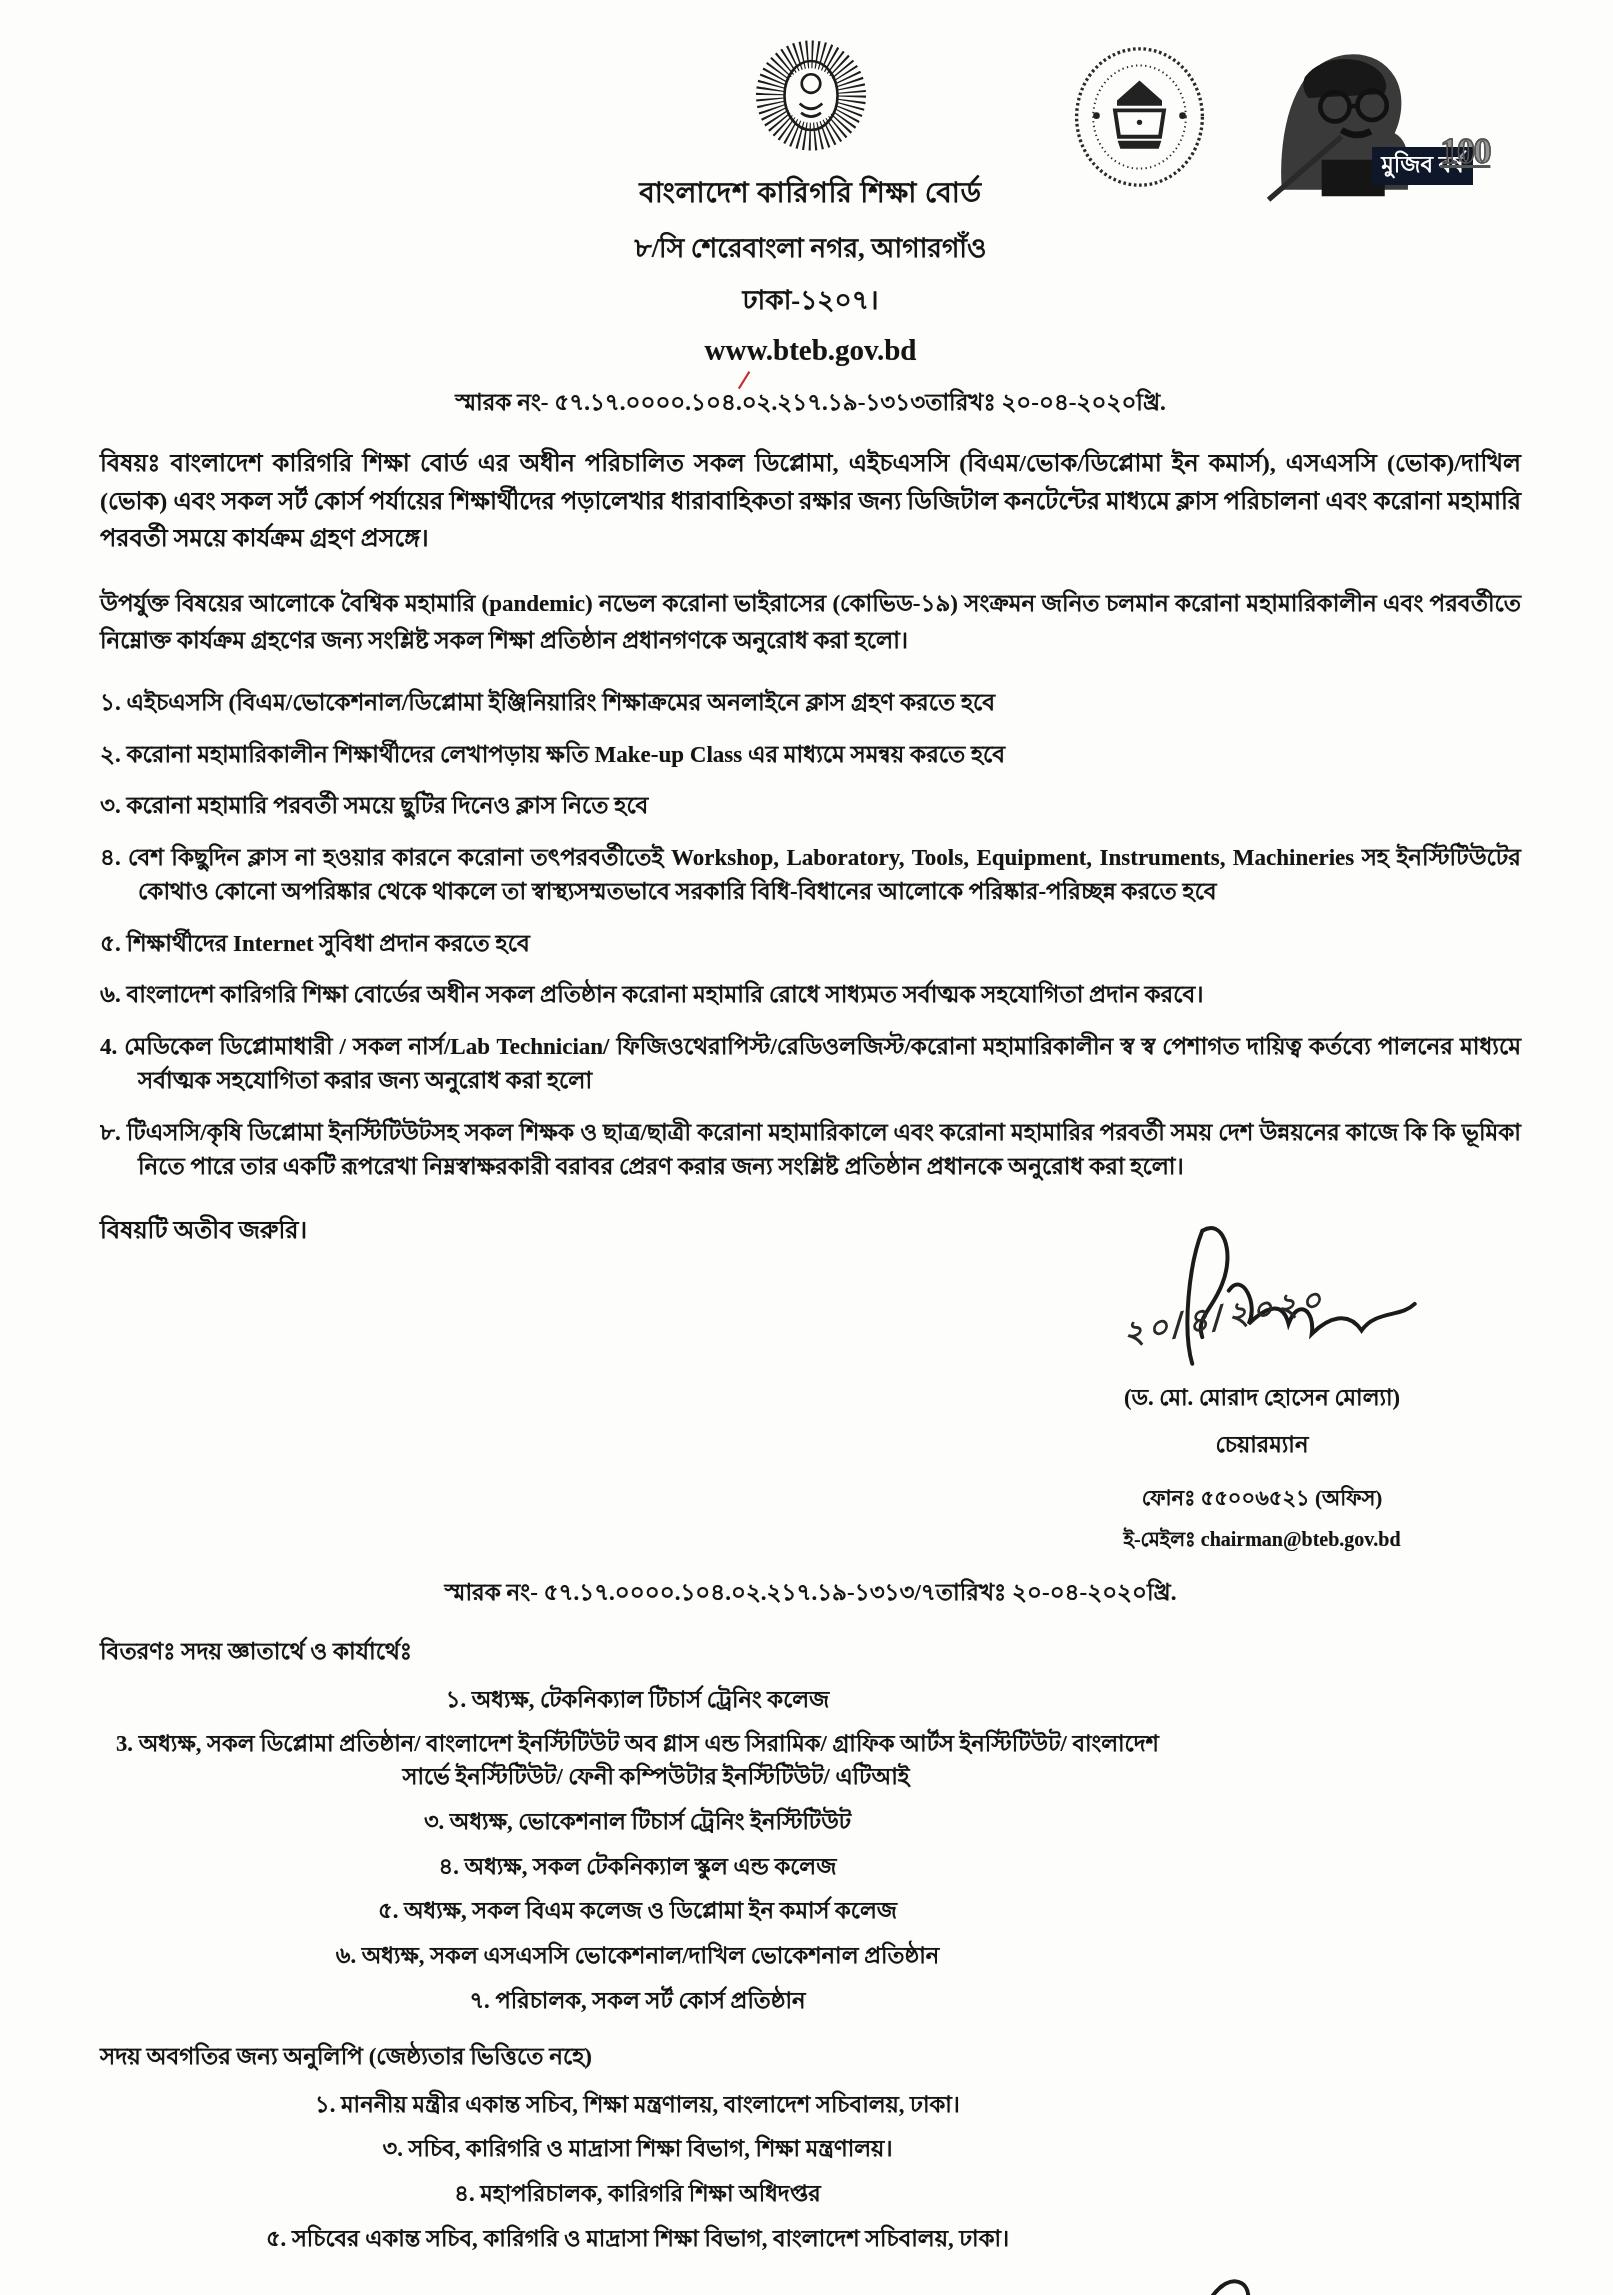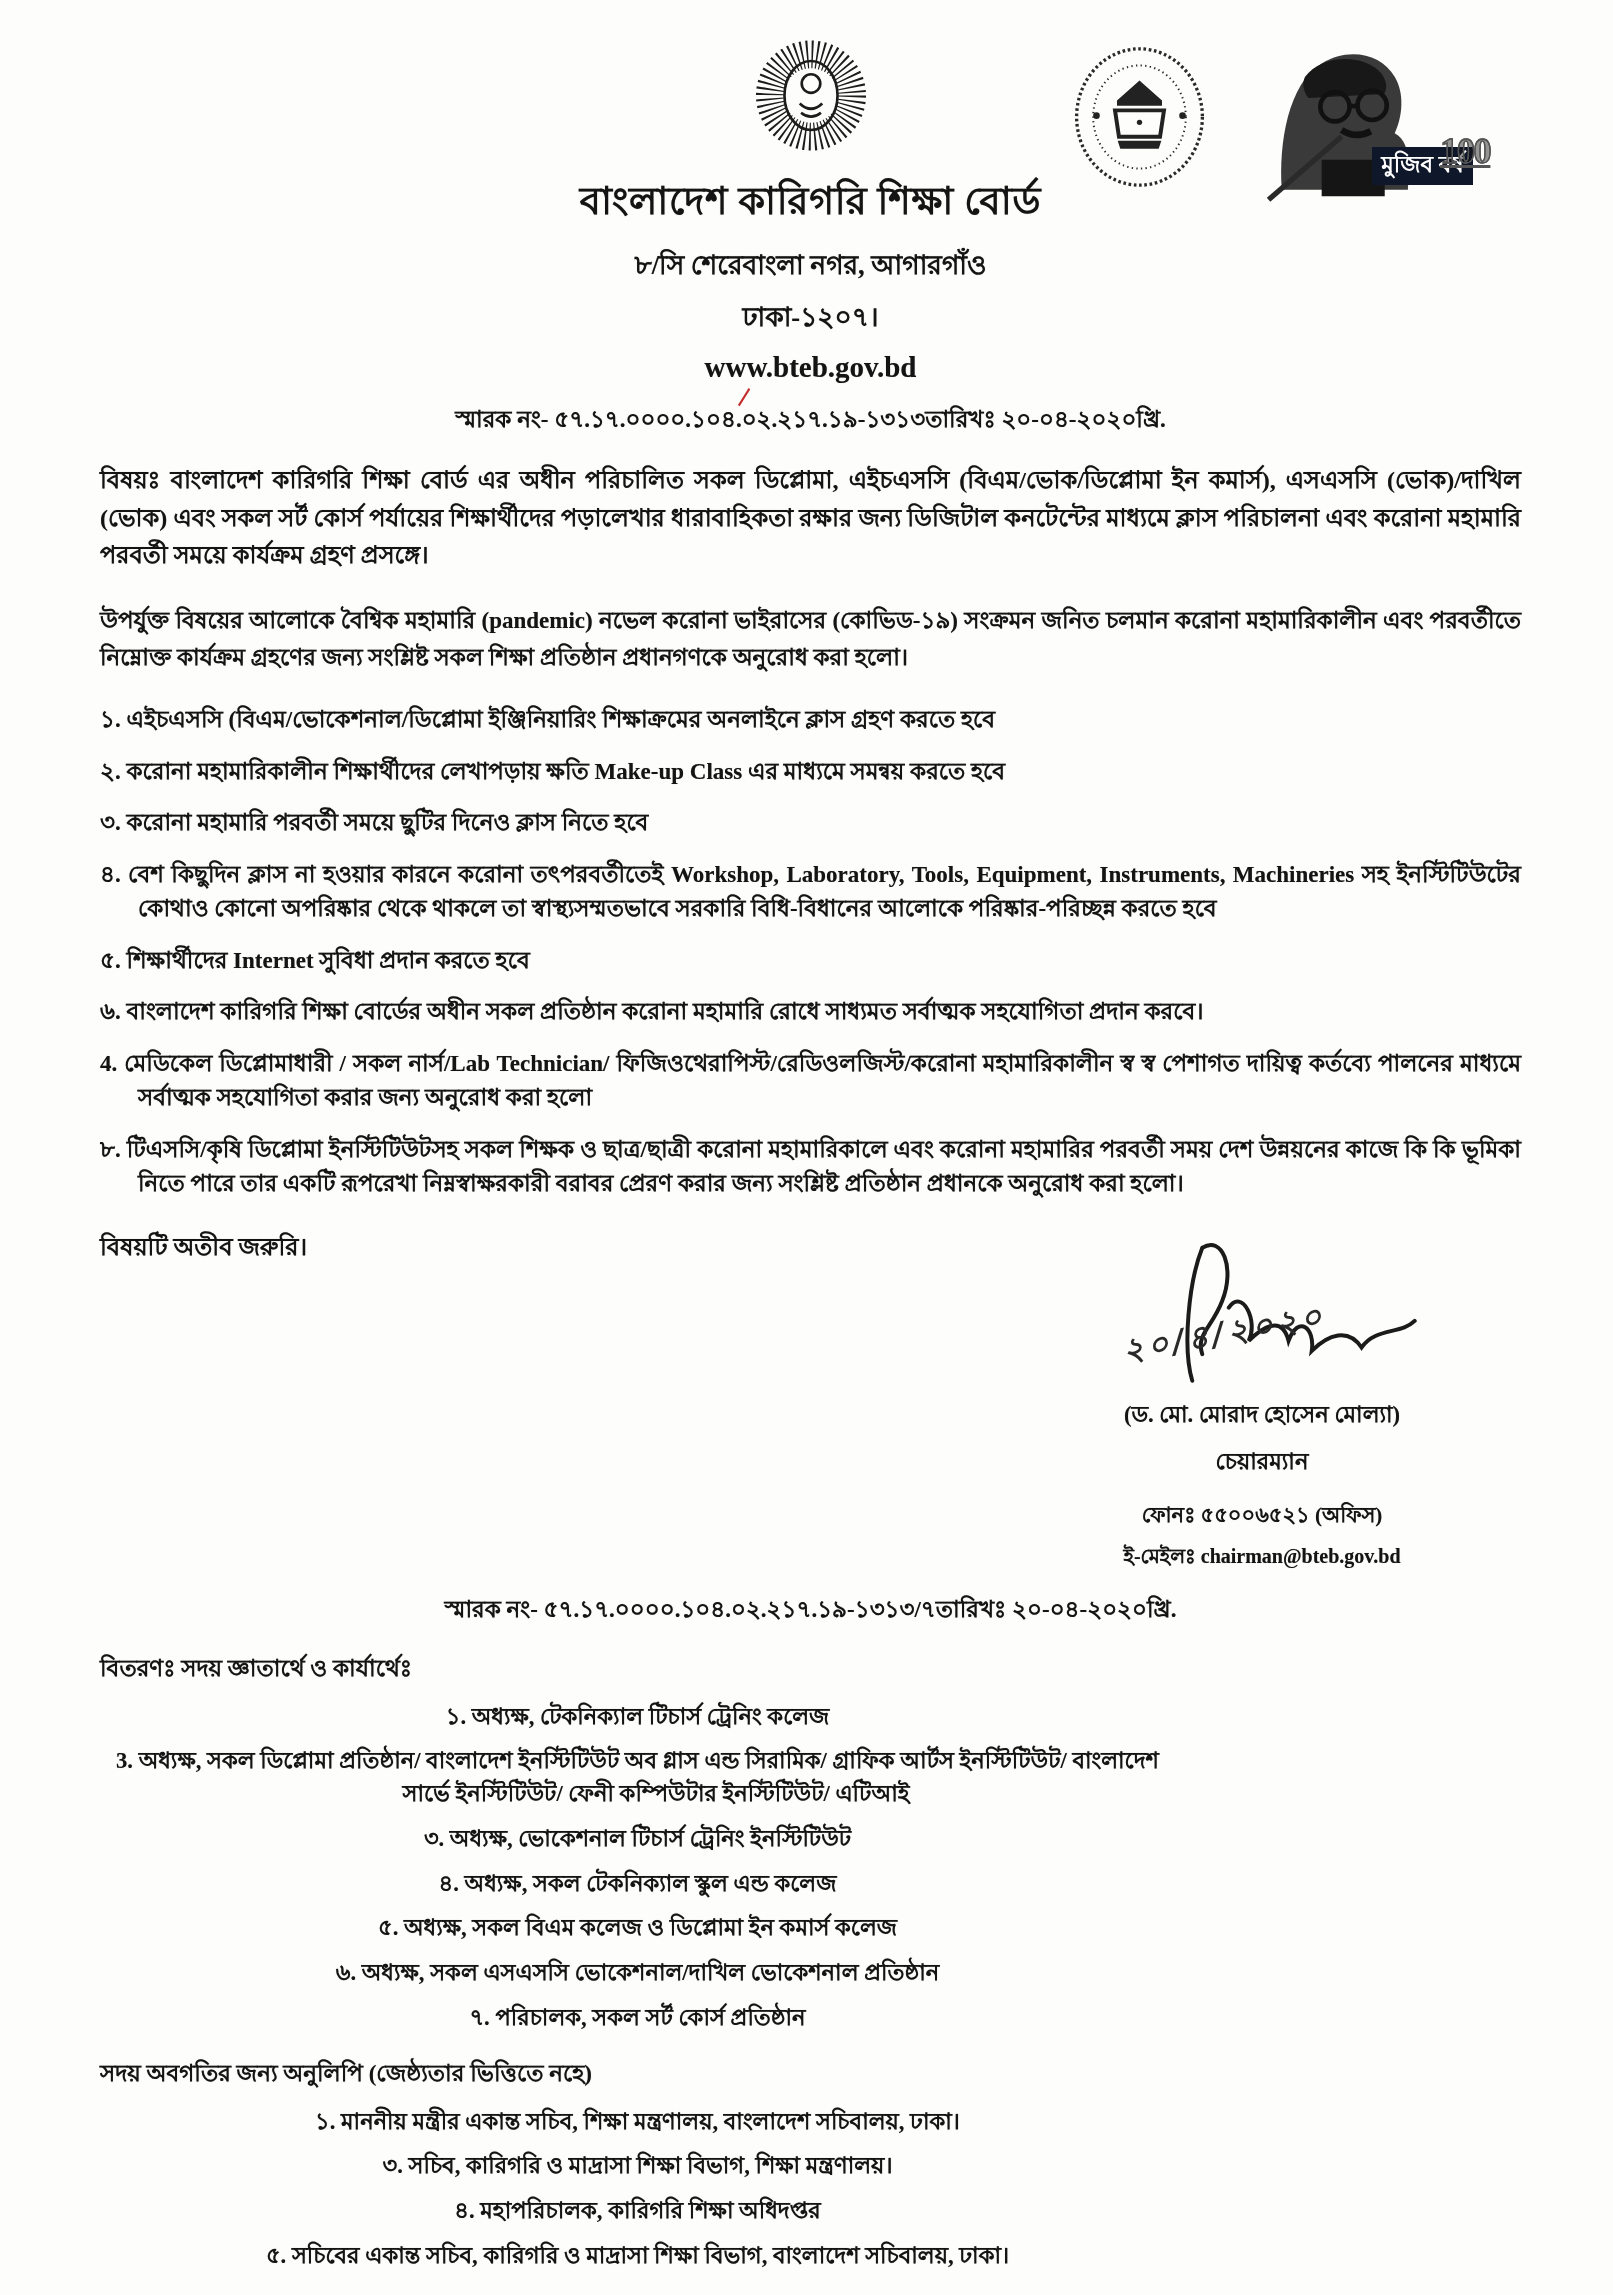--- a/index.html
+++ b/index.html
@@ -11,21 +11,21 @@
     background:#fdfdfb;
     color:#141414;
     font-family:"Liberation Serif","DejaVu Sans",serif;
     box-sizing:border-box;
     padding:24px 93px 40px 100px;
     text-shadow:0 0 0.7px rgba(20,20,20,.45);
   }
   
   .letterhead{position:relative;text-align:center;min-height:312px;}
   .emblem{display:inline-block;margin-top:5.3px;}
-  .org-title{font-size:38px;font-weight:700;letter-spacing:0.7px;margin-top:6.6px;}
+  .org-title{font-size:28px;font-weight:700;letter-spacing:0.7px;margin-top:6.6px;}
   .address1{font-size:26.5px;font-weight:600;margin-top:10.6px;}
   .address2{font-size:26.5px;font-weight:600;margin-top:8px;}
   .website{font-size:29px;font-weight:700;margin-top:9.3px;font-family:"Liberation Serif","DejaVu Serif",serif;}
   .seal{position:absolute;top:20px;right:312px;}
   .mujib{position:absolute;top:13.3px;right:40px;width:239px;height:166px;}
   .mujib-box{
     position:absolute;right:8px;bottom:18.6px;background:#0f172a;color:#fff;
     font-size:22.6px;font-weight:700;line-height:1.1;padding:6.6px 9.3px;text-align:center;
   }
   .mujib-100{

